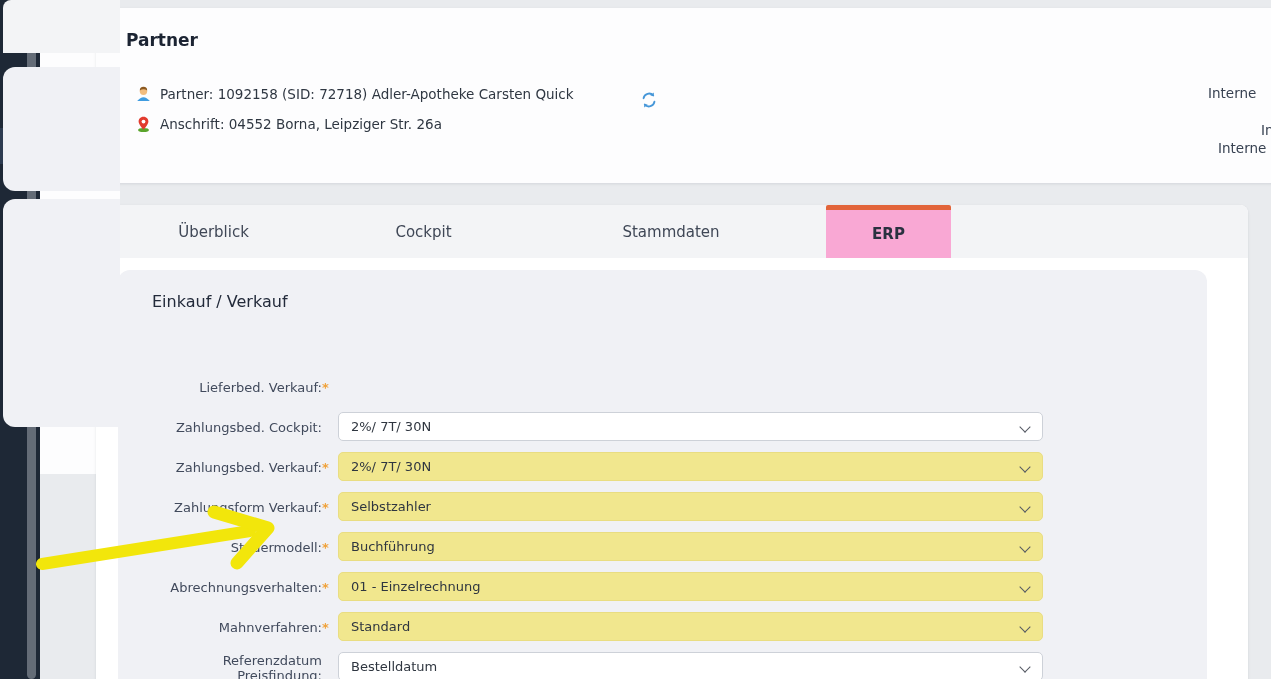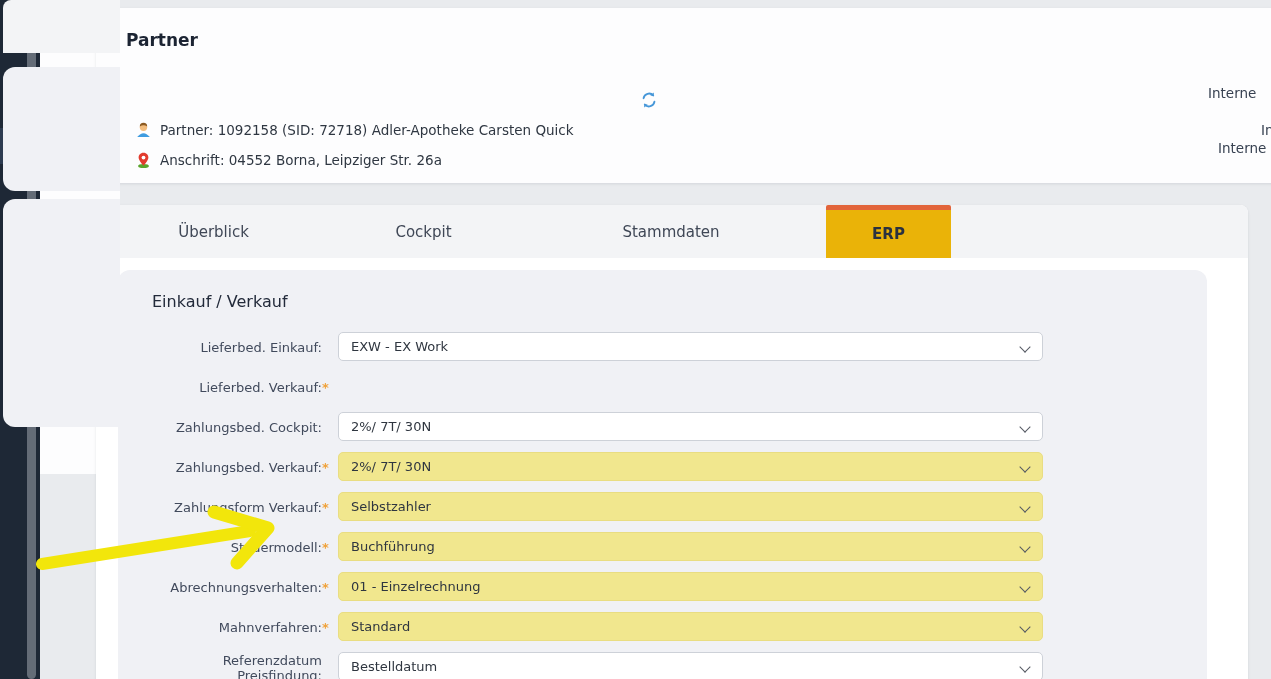--- a/index.html
+++ b/index.html
@@ -15,33 +15,33 @@
 
   
   .card{position:absolute;background:#fdfdfe;border-radius:8px;
     box-shadow:0 1px 3px rgba(20,30,50,.10);}
   .header-card{left:96px;top:8px;width:1260px;height:175px;}
   .tabs-card{left:96px;top:205px;width:1152px;height:600px;background:#ffffff;}
   .right-card{left:1252px;top:205px;width:120px;height:474px;background:#fdfdfe;border-radius:8px 0 0 8px;}
 
   .page-title{position:absolute;left:30px;top:22px;font-size:17px;font-weight:bold;color:#1c2433;}
   .info-line{position:absolute;left:40px;display:flex;gap:9px;
-    font-size:13.5px;color:#2f3742;margin-top:36px;}
+    font-size:13.5px;color:#2f3742;}
   .info-line.l1{top:78px;}
   .info-line.l2{top:108px;}
   .refresh{position:absolute;left:544px;top:83px;width:18px;height:18px;cursor:pointer;}
   .clip-label{position:absolute;font-size:13.5px;color:#374151;white-space:nowrap;}
 
   
   .tabstrip{position:absolute;left:0;top:0;width:1152px;height:53px;background:#f3f4f6;
     border-radius:8px 8px 0 0;display:flex;}
   .tab{display:flex;align-items:center;justify-content:center;font-size:15px;color:#3f4756;
     cursor:pointer;}
   .tab.t0{width:235px;}.tab.t1{width:185px;}.tab.t2{width:310px;}.tab.t3{width:297px;}
-  .tab.active{width:125px;background:#eab308;border-top:5px solid #e2643a;
+  .tab.active{width:125px;background:#f9a8d4;border-top:5px solid #e2643a;
     font-weight:bold;color:#2a3140;border-radius:2px 2px 0 0;}
 
   
   .panel{position:absolute;left:22px;top:65px;width:1089px;height:520px;
     background:#f0f1f5;border-radius:12px;}
   .panel-title{position:absolute;left:34px;top:22px;font-size:16px;font-weight:normal;color:#222a3a;}
   .row{position:absolute;left:0;width:1089px;height:31px;display:flex;align-items:center;}
   .row .lbl{width:204px;text-align:right;font-size:13px;color:#414a5c;line-height:15px;}
   .row .req{width:12px;text-align:left;font-size:13px;font-weight:bold;color:#f0a23b;}
   .row .req:empty{width:0;}
@@ -112,28 +112,20 @@
     <div class="tabstrip">
       <div class="tab t0">Überblick</div>
       <div class="tab t1">Cockpit</div>
       <div class="tab t2">Stammdaten</div>
       <div class="tab active">ERP</div>
     </div>
 
     <div class="panel">
       <div class="panel-title">Einkauf / Verkauf</div>
 
-      <div class="row r0">
-        <div class="lbl">Lieferbed. Einkauf:</div>
-        <div class="req"></div>
-        <div class="sel">
-          <span>EXW - EX Work</span>
-          <i class="chev"></i>
-        </div>
-      </div>
 
       <div class="row r1 highlight">
         <div class="lbl">Lieferbed. Verkauf:</div>
         <div class="req">*</div>
       </div>
 
       <div class="row r2">
         <div class="lbl">Zahlungsbed. Cockpit:</div>
         <div class="req"></div>
         <div class="sel">

